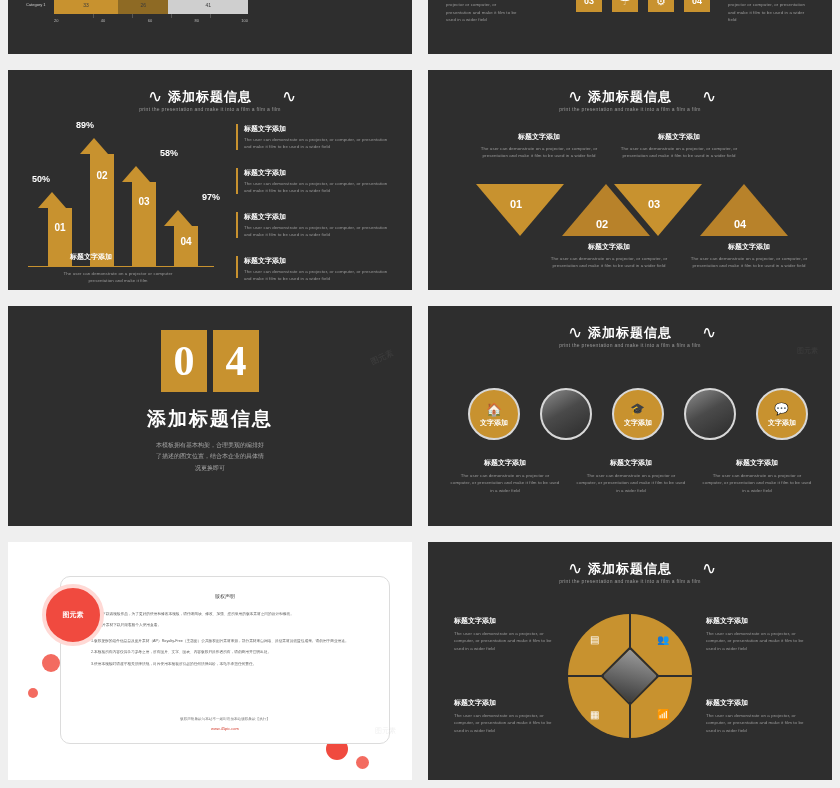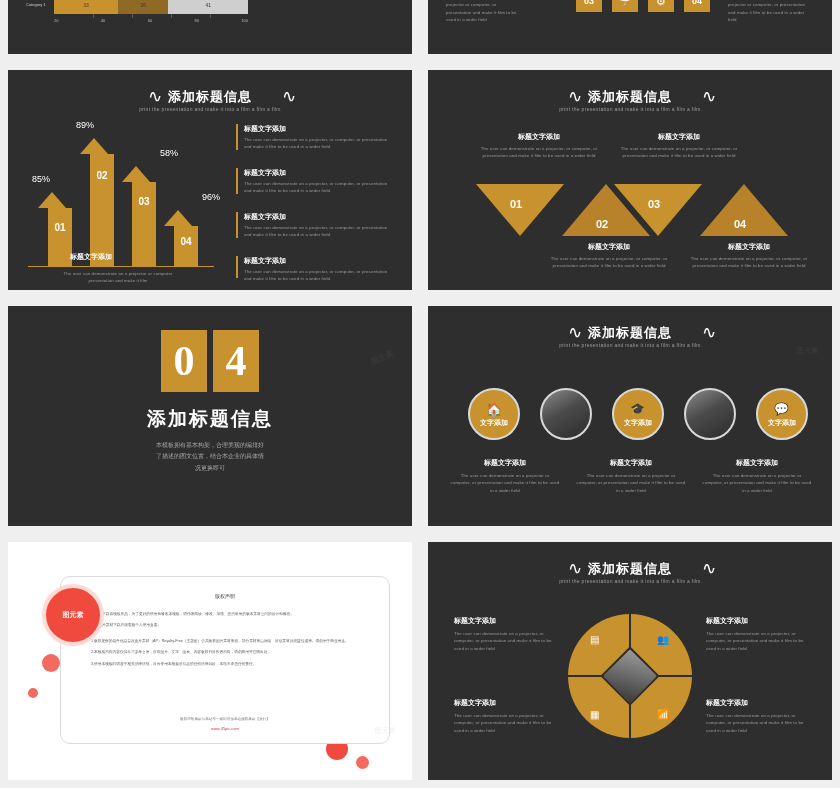--- a/index.html
+++ b/index.html
@@ -98,21 +98,21 @@
     position: absolute;
     width: 0; height: 0;
     border-left: 14px solid transparent;
     border-right: 14px solid transparent;
     border-bottom: 16px solid #c8922f;
   }
   .arrow-num {
     position: absolute; color: #fff; font-size: 10px; font-weight: bold;
     text-align: center; width: 100%;
   }
-  .pct { position: absolute; color: #ffffff; font-size: 9px; font-weight: normal; }
+  .pct { position: absolute; color: #ffffff; font-size: 9px; font-weight: bold; }
   #s3 .baseline {
     position: absolute; left: 20px; top: 196px; width: 186px; height: 1px;
     background: #c8922f;
   }
   .legend-row { position: absolute; display: flex; }
   .legend-bar { width: 2px; background: #c8922f; margin-right: 6px; }
 
   
   #s4 { left: 428px; top: 70px; width: 404px; height: 220px; }
   .tri-down {
@@ -268,39 +268,39 @@
   <div class="slide" id="s3">
     <div class="squiggle" style="left:140px; top:18px;">∿</div>
     <div class="sq-title" style="top:18px;">添加标题信息</div>
     <div class="squiggle" style="left:274px; top:18px;">∿</div>
     <div class="sq-sub" style="top:36px;">print the presentation and make it into a film a film a film</div>
 
     <div class="arrow-head" style="left:30px; top:122px;"></div>
     <div class="arrow-up" style="left:40px; top:138px; width:24px; height:58px;">
       <div class="arrow-num" style="top:14px;">01</div>
     </div>
-    <div class="pct" style="left:24px; top:104px;">85%</div>
+    <div class="pct" style="left:24px; top:104px;">50%</div>
 
     <div class="arrow-head" style="left:72px; top:68px;"></div>
     <div class="arrow-up" style="left:82px; top:84px; width:24px; height:112px;">
       <div class="arrow-num" style="top:16px;">02</div>
     </div>
     <div class="pct" style="left:68px; top:50px;">89%</div>
 
     <div class="arrow-head" style="left:114px; top:96px;"></div>
     <div class="arrow-up" style="left:124px; top:112px; width:24px; height:84px;">
       <div class="arrow-num" style="top:14px;">03</div>
     </div>
     <div class="pct" style="left:152px; top:78px;">58%</div>
 
     <div class="arrow-head" style="left:156px; top:140px;"></div>
     <div class="arrow-up" style="left:166px; top:156px; width:24px; height:40px;">
       <div class="arrow-num" style="top:10px;">04</div>
     </div>
-    <div class="pct" style="left:194px; top:122px;">96%</div>
+    <div class="pct" style="left:194px; top:122px;">97%</div>
 
     <div class="baseline"></div>
     <div style="position:absolute;left:62px;top:182px;" class="cn-h">标题文字添加</div>
     <div class="en" style="position:absolute;left:44px;top:200px;width:132px;text-align:center;">The user can demonstrate on a projector or computer presentation and make it film</div>
 
     <div class="legend-row" style="left:228px; top:54px; width:160px;">
       <div class="legend-bar" style="height:26px;"></div>
       <div>
         <div class="cn-h">标题文字添加</div>
         <div class="en" style="width:148px;margin-top:2px;">The user can demonstrate on a projector, or computer, or presentation and make it film to be used in a wider field</div>

